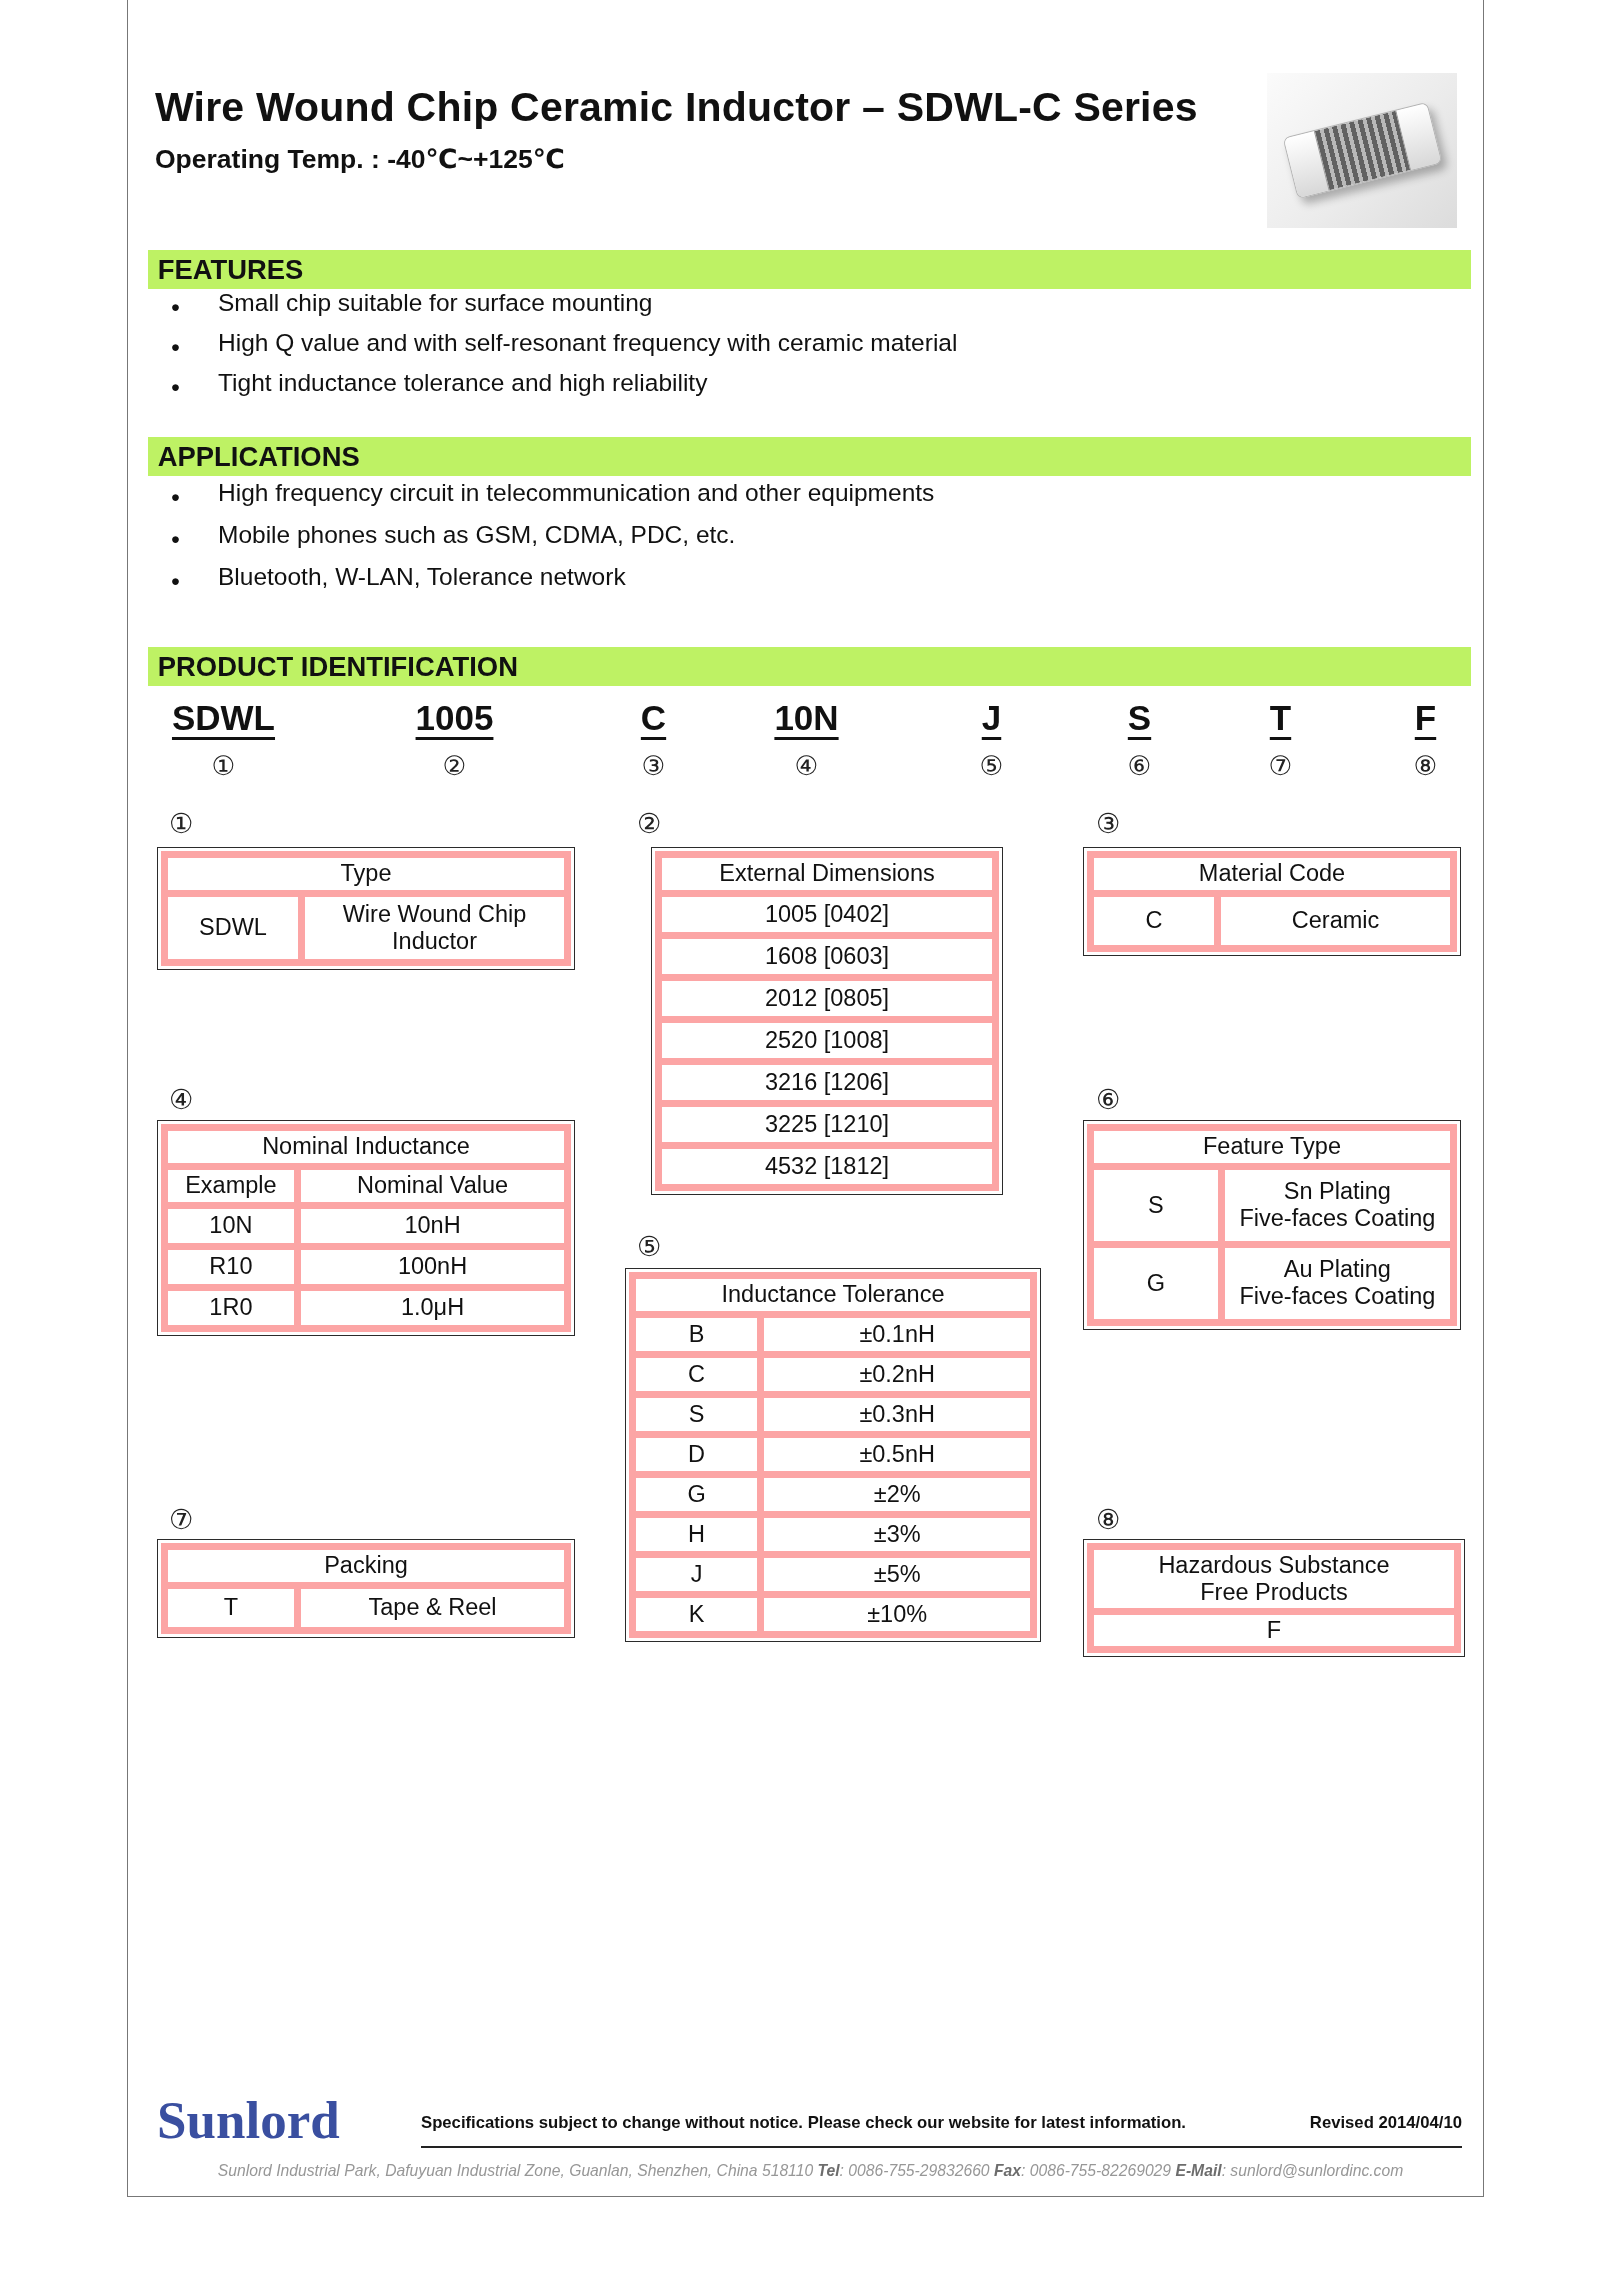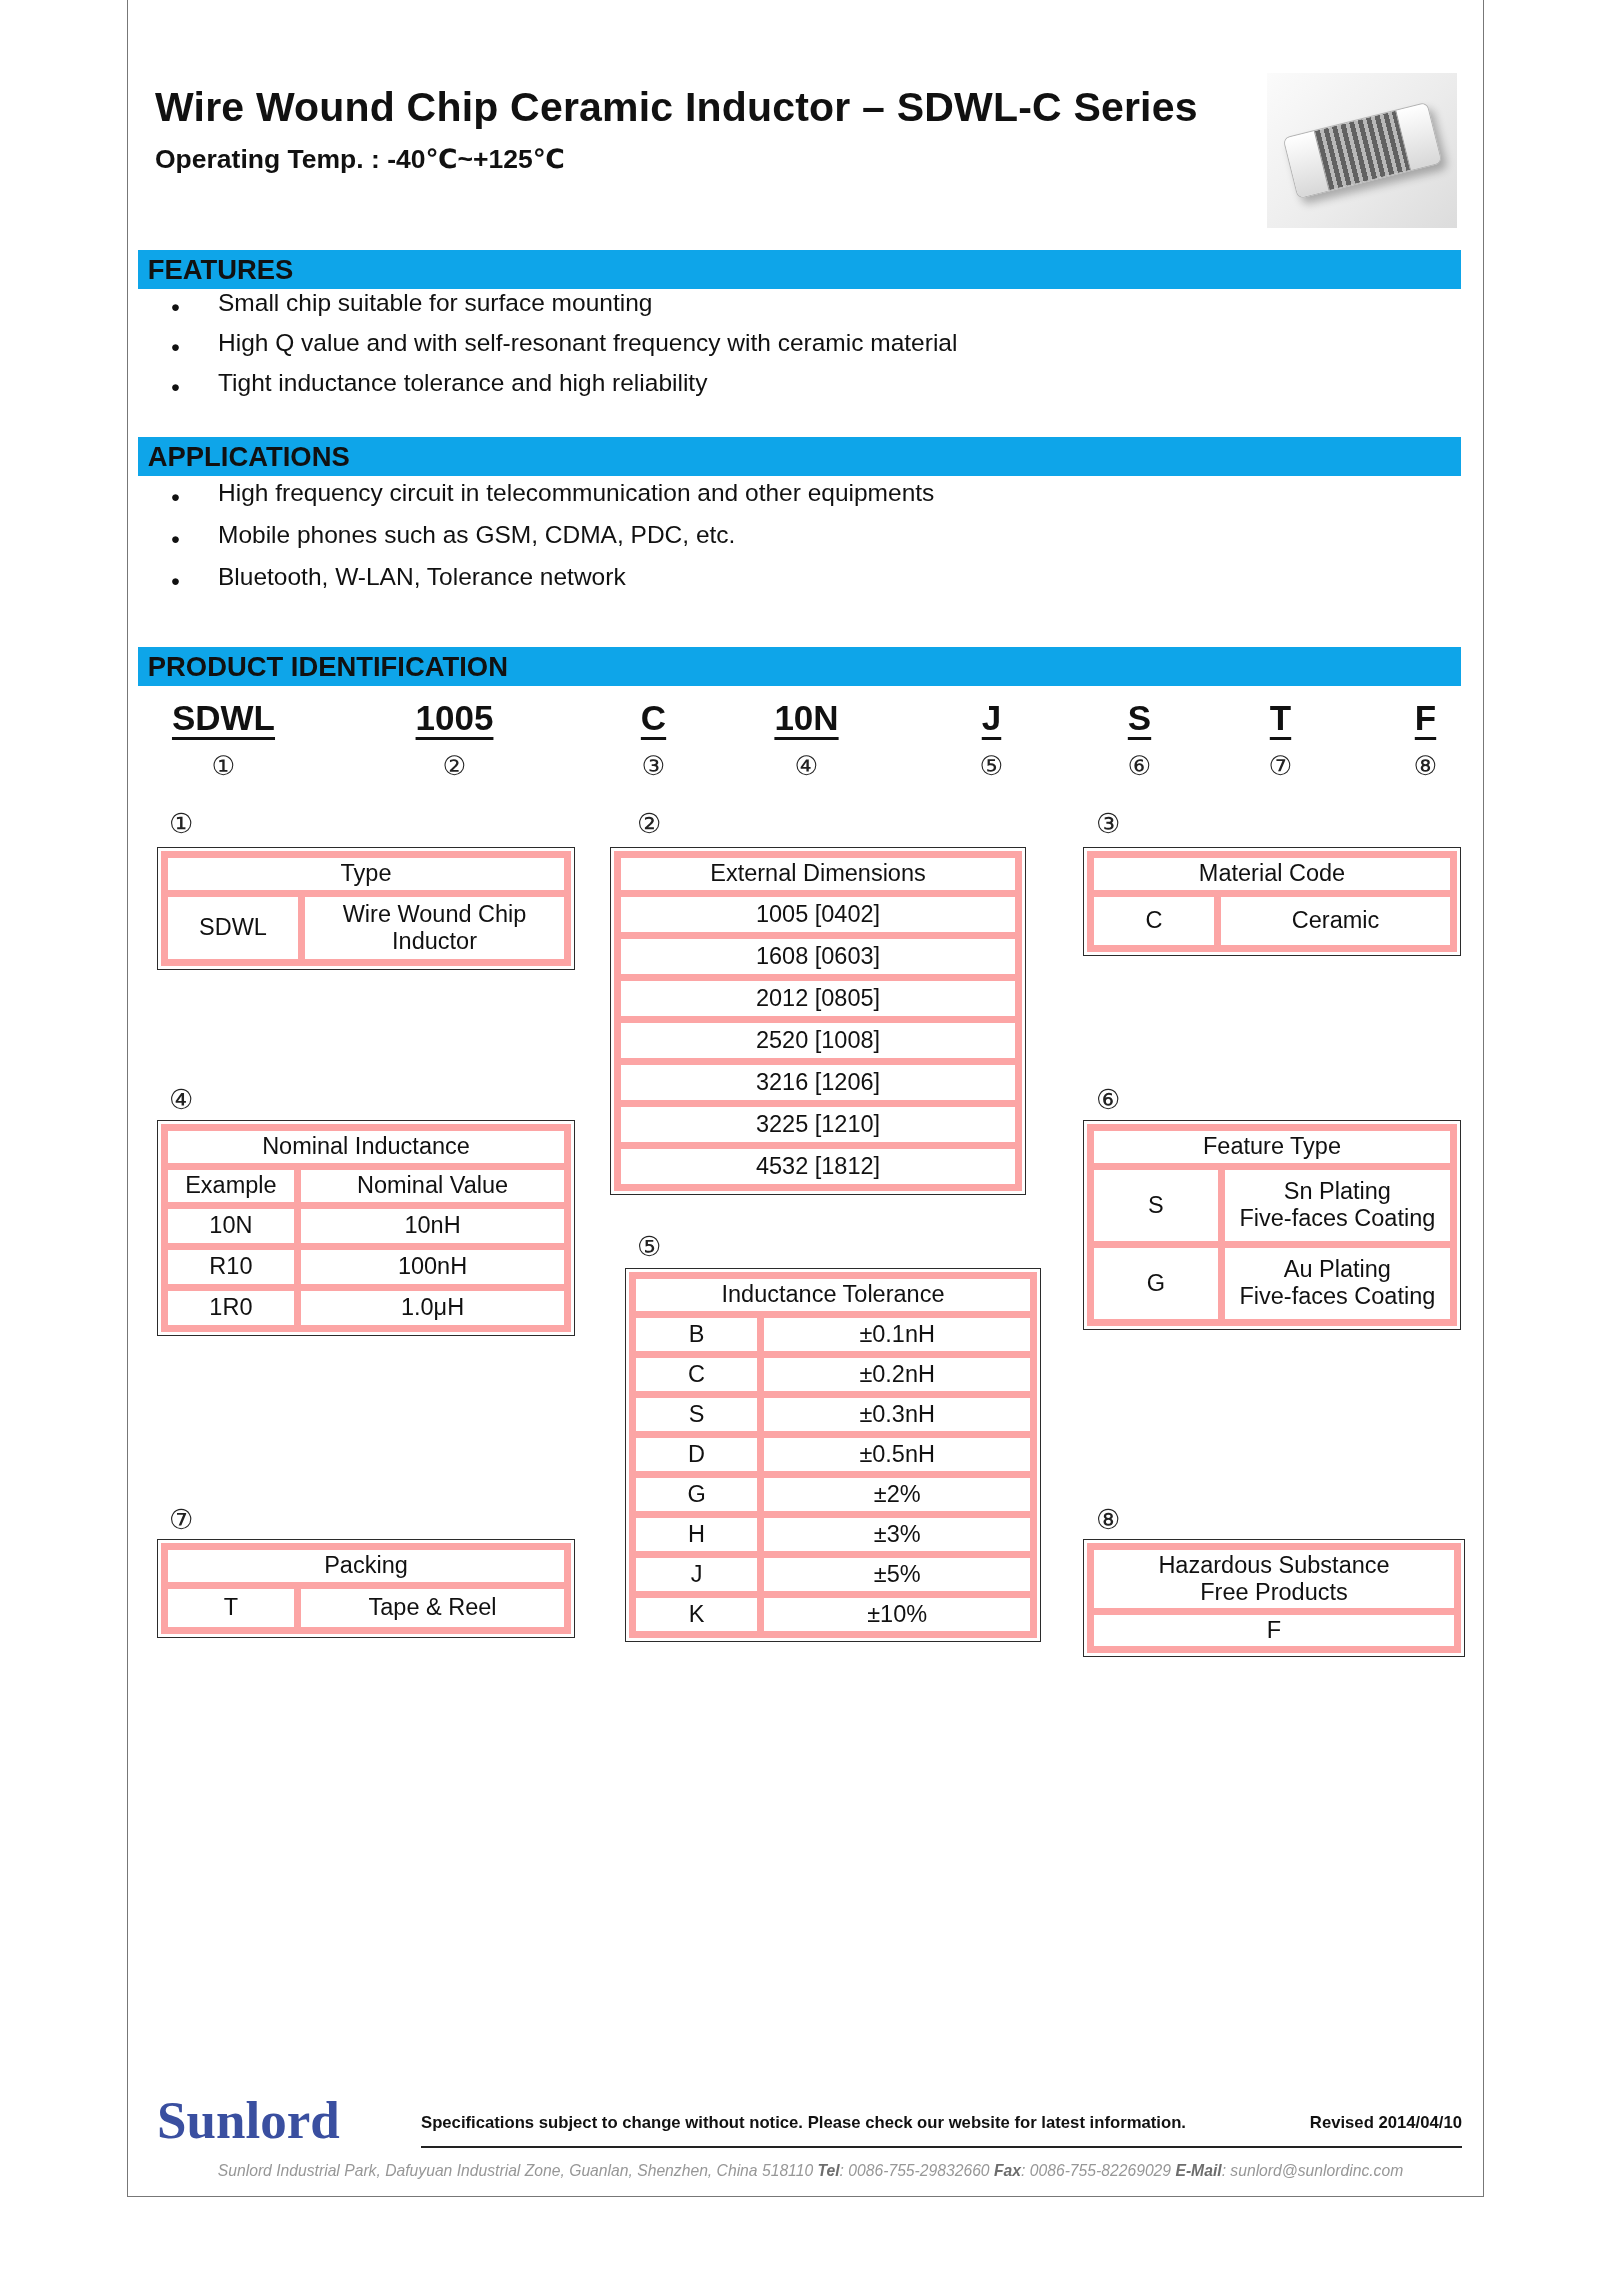--- a/index.html
+++ b/index.html
@@ -24,21 +24,21 @@
              background:linear-gradient(135deg,#fbfbfb 0%,#ececec 55%,#dcdcdc 100%);
              display:flex; align-items:center; justify-content:center; }
   .chip-body { width:149px; height:63px; transform:rotate(-14deg); display:flex;
                border-radius:6.9px; overflow:hidden; border:1px solid #b5b5b5;
                box-shadow:3.9px 6.9px 8.8px rgba(0,0,0,.28); }
   .cap { width:31px; background:linear-gradient(180deg,#ffffff,#d8d8d8); }
   .coil { flex:1; background:repeating-linear-gradient(90deg,#616161 0 4.9px,#b9b9b9 4.9px 8.8px);
           border-left:1px solid #9a9a9a; border-right:1px solid #9a9a9a; }
 
   
-  .secbar { left:138px; width:1323px; height:39px; background:#0ea5e9;
+  .secbar { left:148px; width:1323px; height:39px; background:#bef264;
             font-size:27.4px; font-weight:bold; line-height:39px; padding-left:9.8px; }
 
   
   .bullets { left:157px; width:1176px; display:flex; flex-direction:column; row-gap:14.7px; list-style:none; }
   .bullets li { position:relative; padding-left:61px; font-size:24.5px; line-height:25.5px; }
   .bullets .blt { position:absolute; left:13.7px; top:3.9px; font-size:15.7px; }
 
   
   .code-part { position:absolute; top:698px; width:157px; text-align:center;
                display:flex; flex-direction:column; align-items:center; }
@@ -149,21 +149,21 @@
         </tr>
     <tr style="height:69px;">
       <td>SDWL</td>
       <td class="pre">Wire Wound Chip
 Inductor</td>
     </tr>
   </tbody>
     </table>
 </div>
 
-<div class="abs tblwrap" style="left:610px;top:847px;width:416px;">
+<div class="abs tblwrap" style="left:651px;top:847px;width:352px;">
   <table>
     <tbody>
         <tr style="height:39px;">
           <td>External Dimensions</td>
         </tr>
     <tr style="height:42px;">
           <td>1005 [0402]</td>
         </tr>
     <tr style="height:42px;margin-top:24px;">
           <td>1608 [0603]</td>

